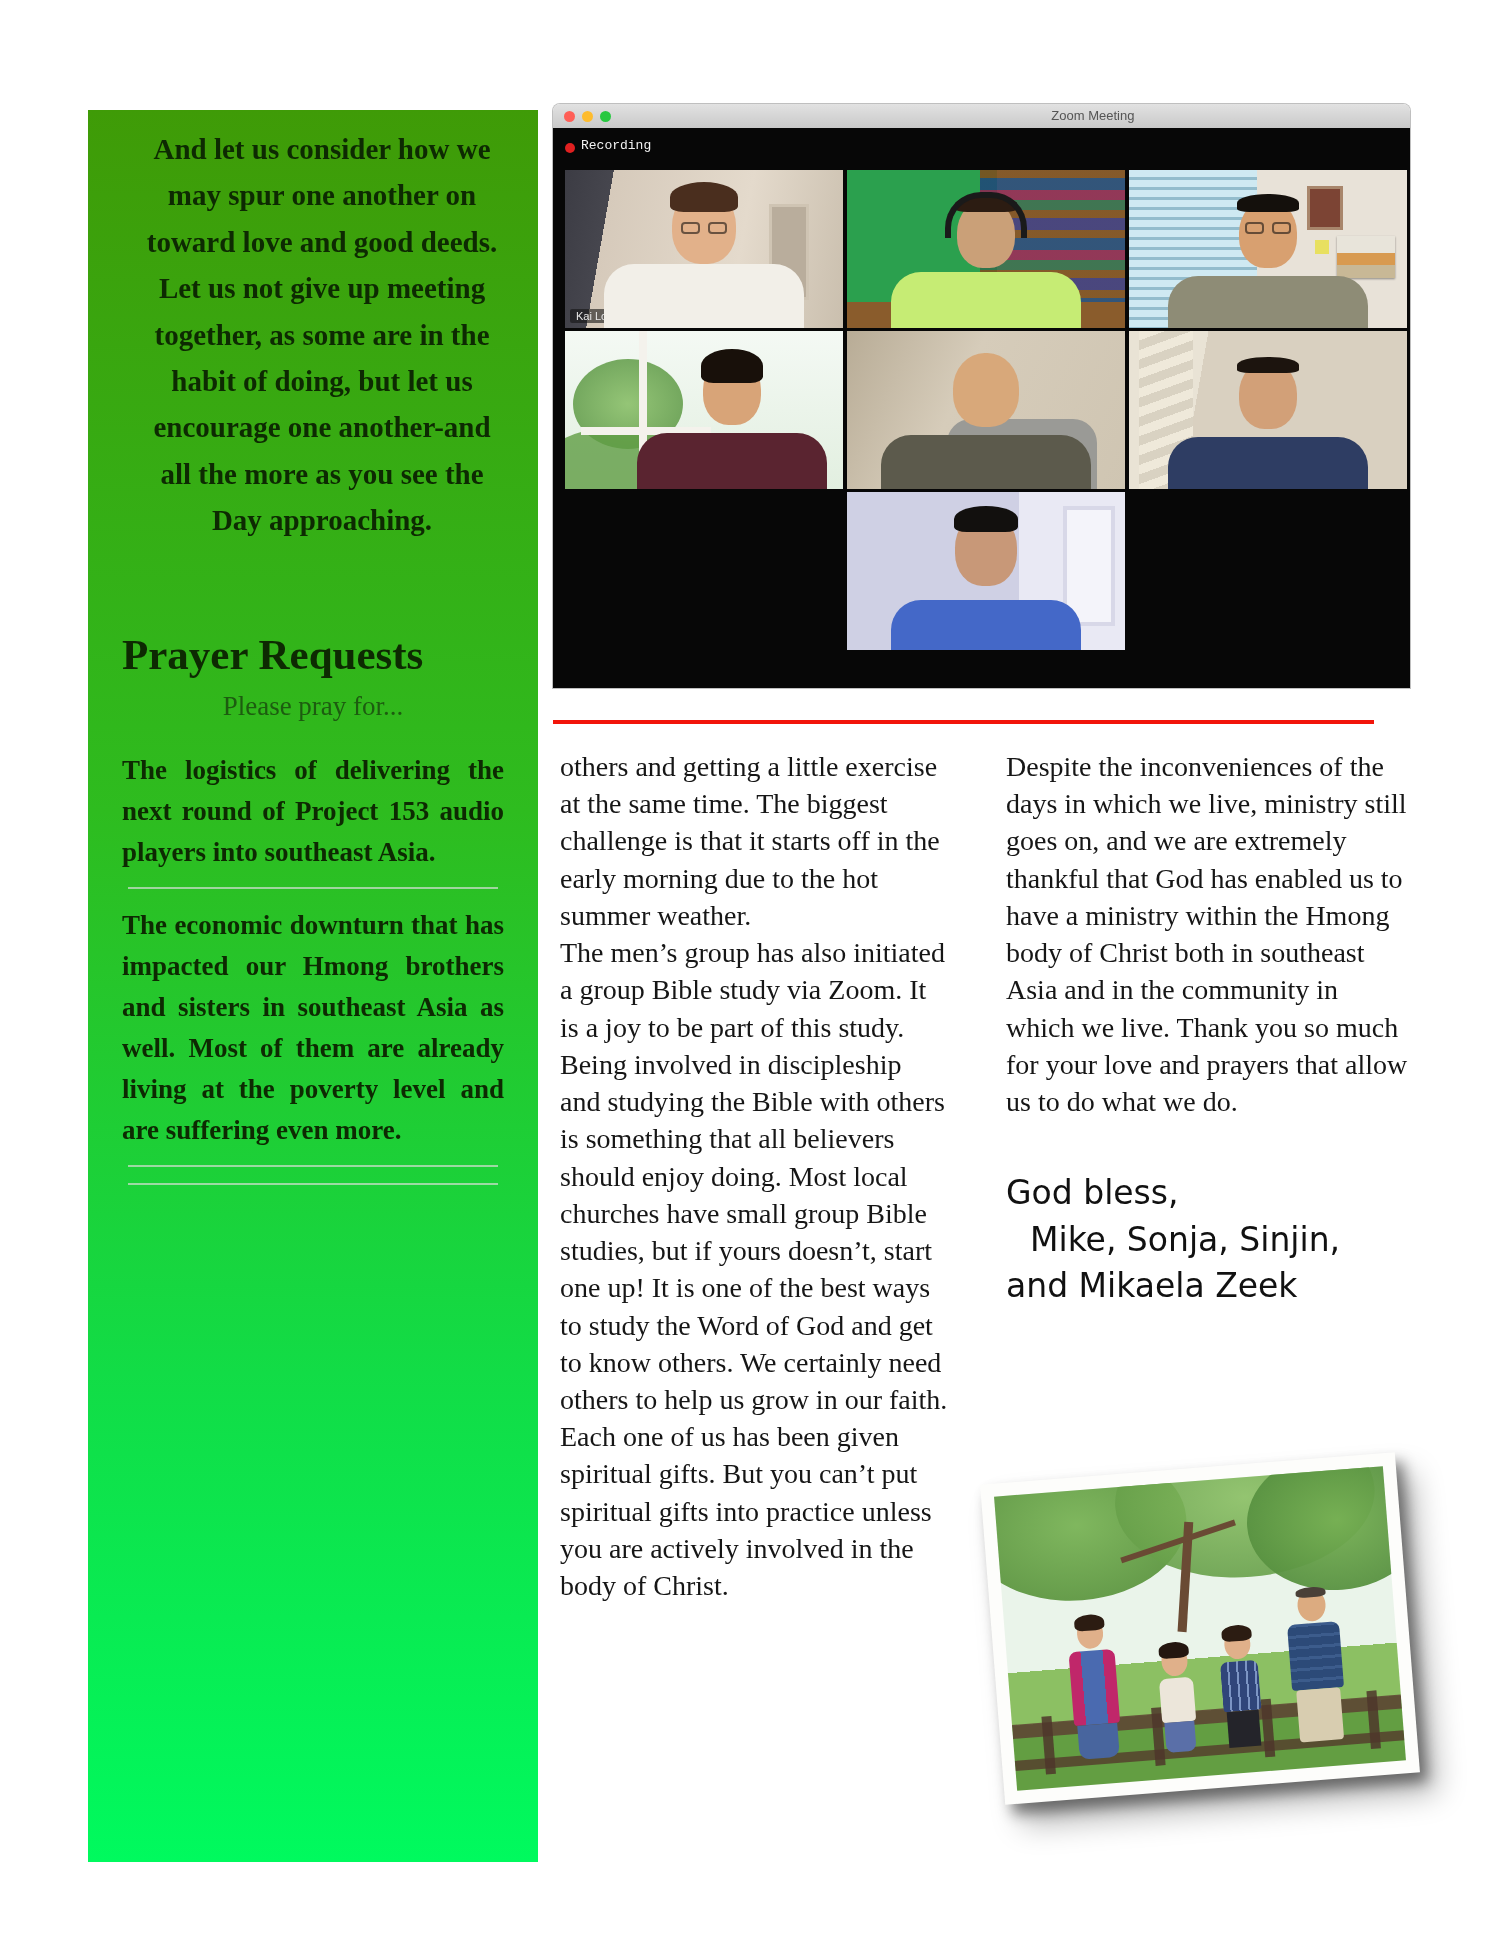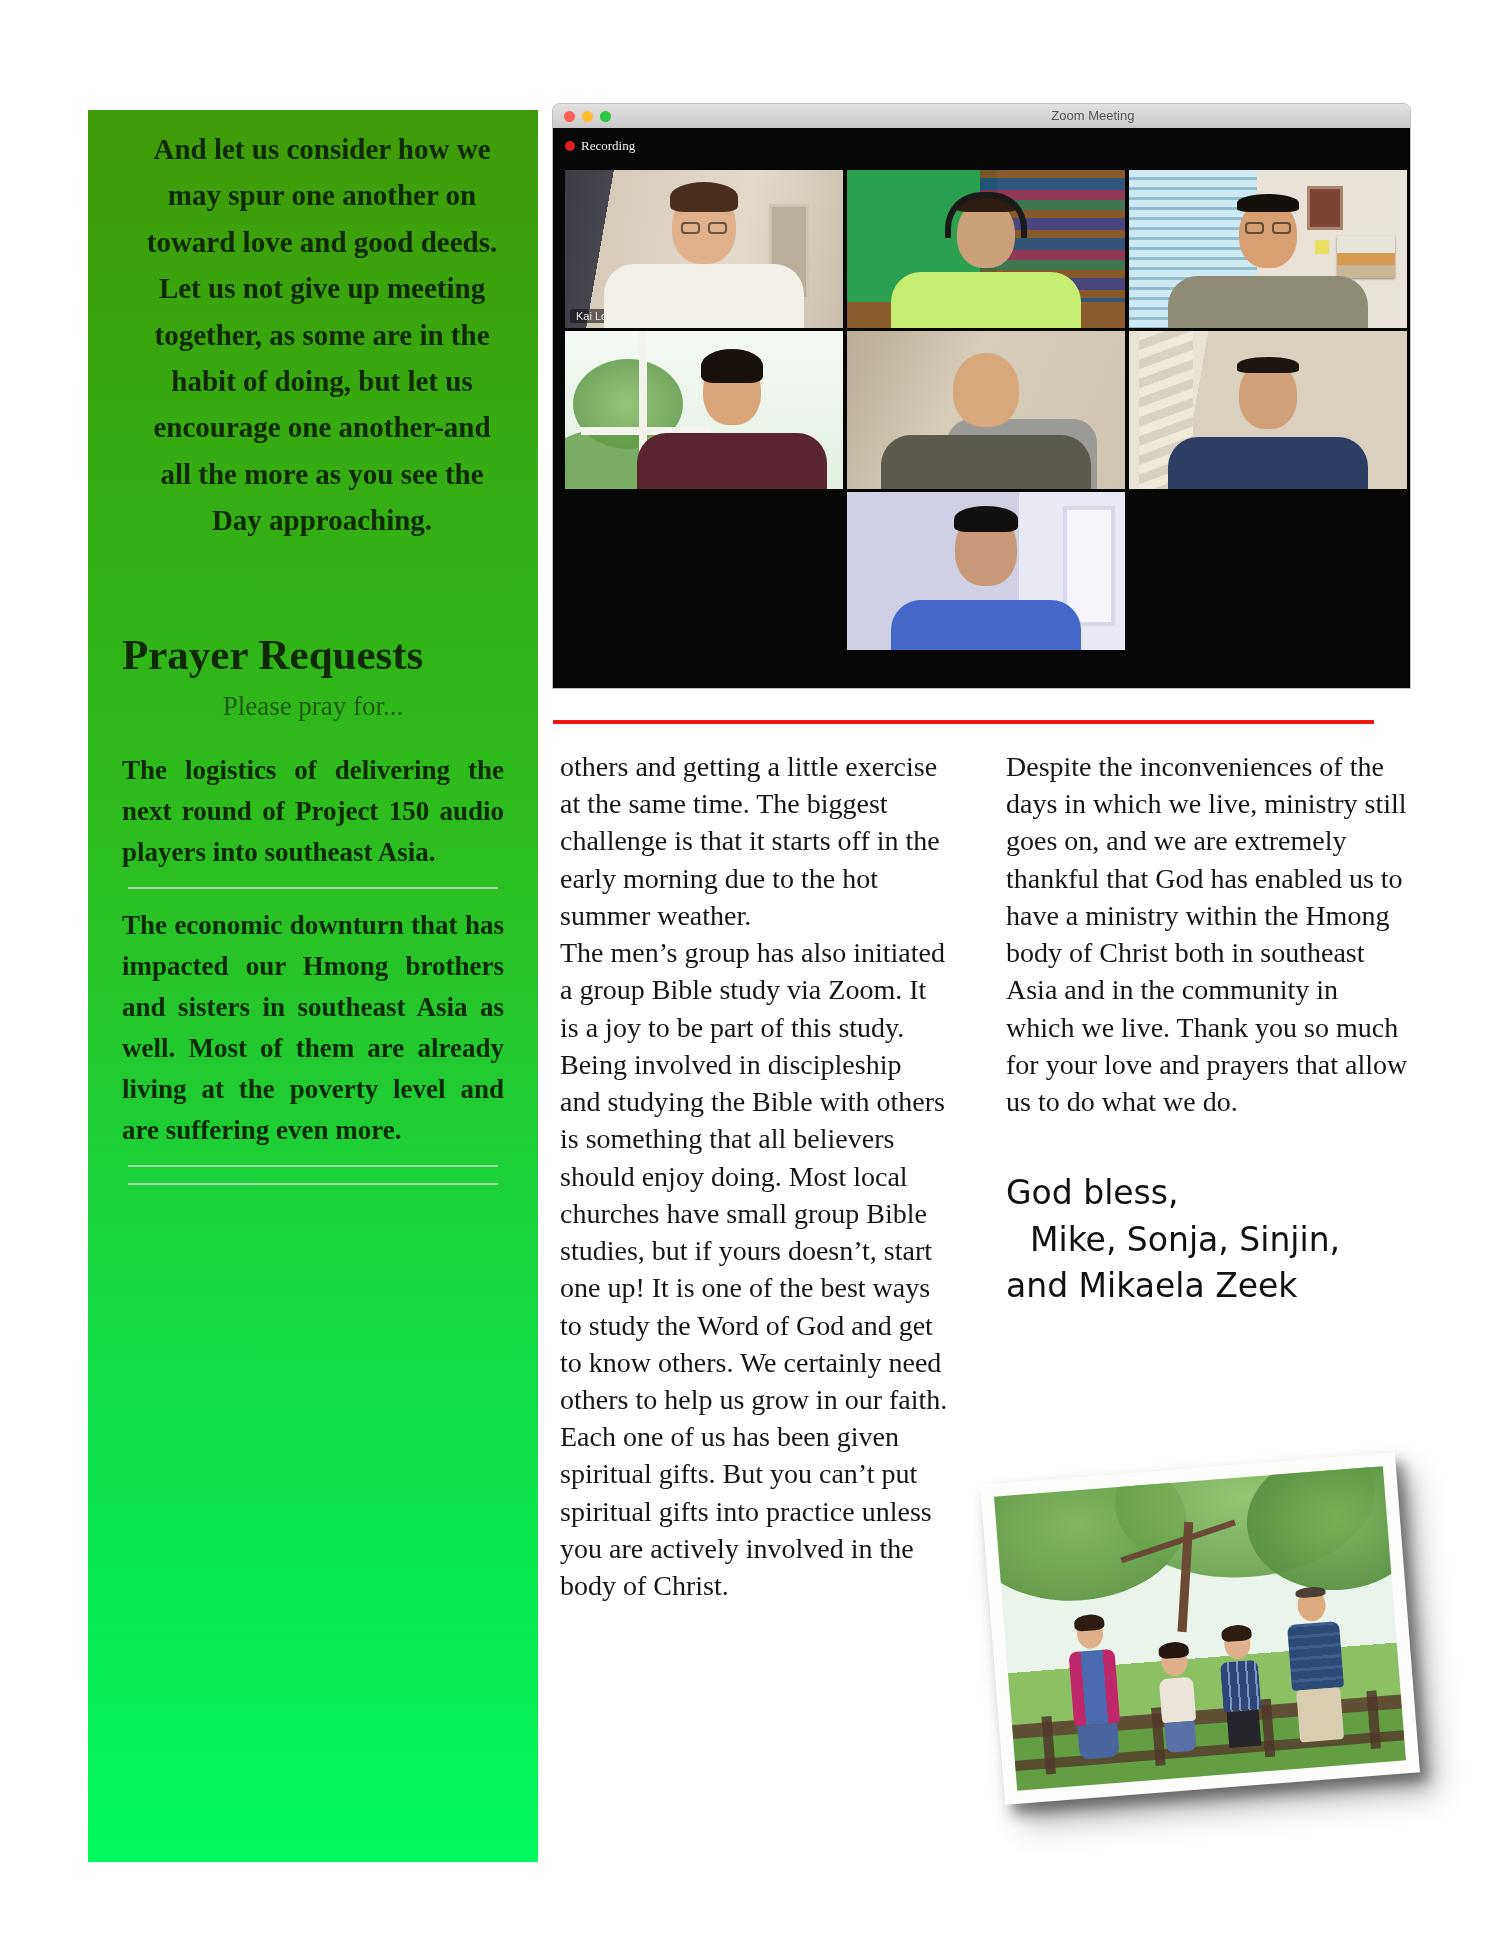--- a/index.html
+++ b/index.html
@@ -22,22 +22,22 @@
            border-radius:7px 7px 0 0;box-shadow:0 0 0 1px rgba(0,0,0,.25);}
   .titlebar{position:absolute;left:0;top:0;width:100%;height:24px;border-radius:7px 7px 0 0;
             background:linear-gradient(#e2e2e2,#c9c9c9);}
   .tl{position:absolute;top:7px;width:11px;height:11px;border-radius:50%;}
   .tl.red{left:11px;background:#ff5f57;}
   .tl.yellow{left:29px;background:#febc2e;}
   .tl.green{left:47px;background:#28c840;}
   .wtitle{position:absolute;left:63%;top:4px;transform:translateX(-50%);
           font-family:"Liberation Sans",sans-serif;font-size:13px;color:#555;}
   .canvas{position:absolute;left:0;top:24px;width:857px;height:560px;background:#070707;overflow:hidden;}
-  .recording{position:absolute;left:12px;top:10px;display:flex;align-items:center;gap:6px;
-             font-family:Liberation Serif, serif;font-size:13px;color:#f2f2f2;}
+  .recording{position:absolute;left:12px;top:10px;display:flex;align-items:flex-end;gap:6px;
+             font-family:Liberation Mono, monospace;font-size:13px;color:#f2f2f2;}
   .recdot{width:10px;height:10px;border-radius:50%;background:#e02020;}
 
   .tile{position:absolute;width:278px;height:158px;overflow:hidden;background:#222;}
   .tile.r1{top:42px;} .tile.r2{top:203px;} .tile.r3{top:364px;}
   .tile.c1{left:12px;} .tile.c2{left:294px;} .tile.c3{left:576px;}
   .tile.active{box-shadow:0 0 0 3px #b9c24b inset;}
   .nametag{position:absolute;left:5px;bottom:5px;background:rgba(20,20,20,.6);color:#e8e8e8;
            font-family:"Liberation Sans",sans-serif;font-size:11px;padding:1px 6px;border-radius:2px;}
 
   
@@ -155,21 +155,21 @@
 </style>
 </head>
 <body>
 
 <div class="page">
 
   <aside class="sidebar">
     <p class="verse">And let us consider how we may spur one another on toward love and good deeds. Let us not give up meeting together, as some are in the habit of doing, but let us encourage one another-and all the more as you see the Day approaching.</p>
     <h2 class="prayer-title">Prayer Requests</h2>
     <div class="prayer-sub">Please pray for...</div>
-    <p class="pitem">The logistics of delivering the next round of Project 150 audio players into southeast Asia.</p>
+    <p class="pitem">The logistics of delivering the next round of Project 153 audio players into southeast Asia.</p>
     <hr class="pdivider">
     <p class="pitem">The economic downturn that has impacted our Hmong brothers and sisters in southeast Asia as well.  Most of them are already living at the poverty level and are suffering even more.</p>
     <hr class="pdivider">
     <hr class="pdivider">
   </aside>
 
   <section class="zoomwin">
     <div class="titlebar">
       <span class="tl red"></span>
       <span class="tl yellow"></span>

